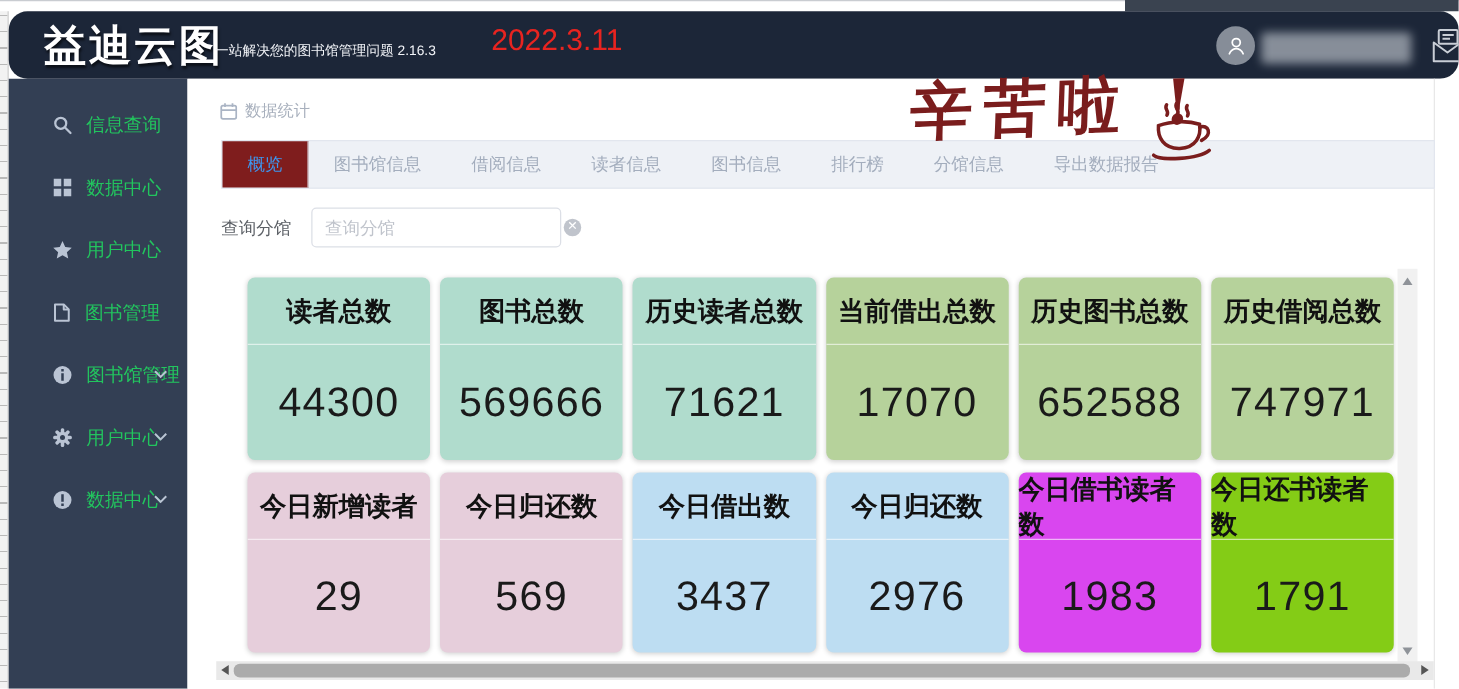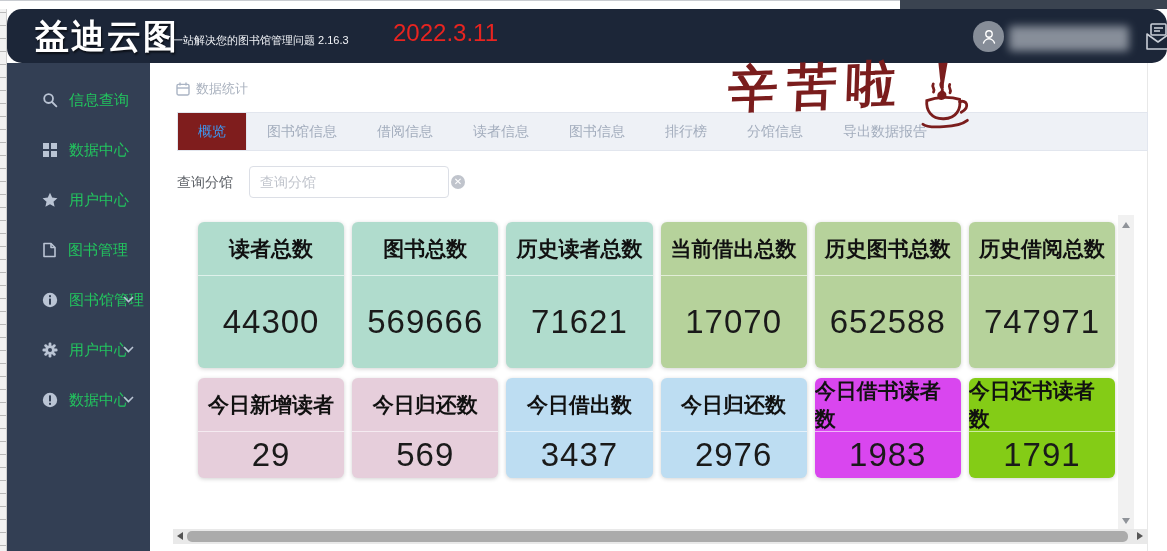--- a/index.html
+++ b/index.html
@@ -42,21 +42,21 @@
 
   .search-row-label { position:absolute; left:177px; top:174px; font-size:14px; color:#5c6066; }
   .search-box { position:absolute; left:249px; top:166px; width:200px; height:32px; border:1px solid #dcdfe6; border-radius:4px; background:#fff; display:flex; align-items:center; }
   .search-box input { border:none; outline:none; flex:1; padding:0 10px; font-size:14px; color:#606266; background:transparent; font-family:inherit; }
   .search-box input::placeholder { color:#c0c4cc; }
   .clear-btn { width:14px; height:14px; border-radius:50%; background:#c0c4cc; color:#fff; font-size:10px; line-height:14px; text-align:center; margin-right:9px; cursor:pointer; flex:none; }
 
   
   .cards-row { position:absolute; left:198px; width:917px; display:flex; gap:8px; }
   .row1 { top:222px; height:146px; }
-  .row2 { top:378px; height:100px; }
+  .row2 { top:378px; height:144px; }
   .card { flex:1; border-radius:6px; box-shadow:0 1px 4px rgba(0,0,0,.18); display:flex; flex-direction:column; overflow:hidden; }
   .card-title { height:54px; display:flex; align-items:center; justify-content:center; font-size:21px; font-weight:bold; color:#111; border-bottom:1px solid rgba(255,255,255,.6); }
   .card-value { flex:1; display:flex; align-items:center; justify-content:center; font-size:33px; color:#1a1a1a; letter-spacing:1px; }
 
   
   .annotation { position:absolute; left:728px; top:52px; width:270px; z-index:40; transform:rotate(-2deg); pointer-events:none; }
   .annotation .txt { font-size:50px; font-weight:bold; letter-spacing:9px; font-family:"DejaVu Serif", serif; transform:skewX(-4deg); display:inline-block; }
   .annotation svg { position:absolute; left:188px; top:32px; }
 
   

